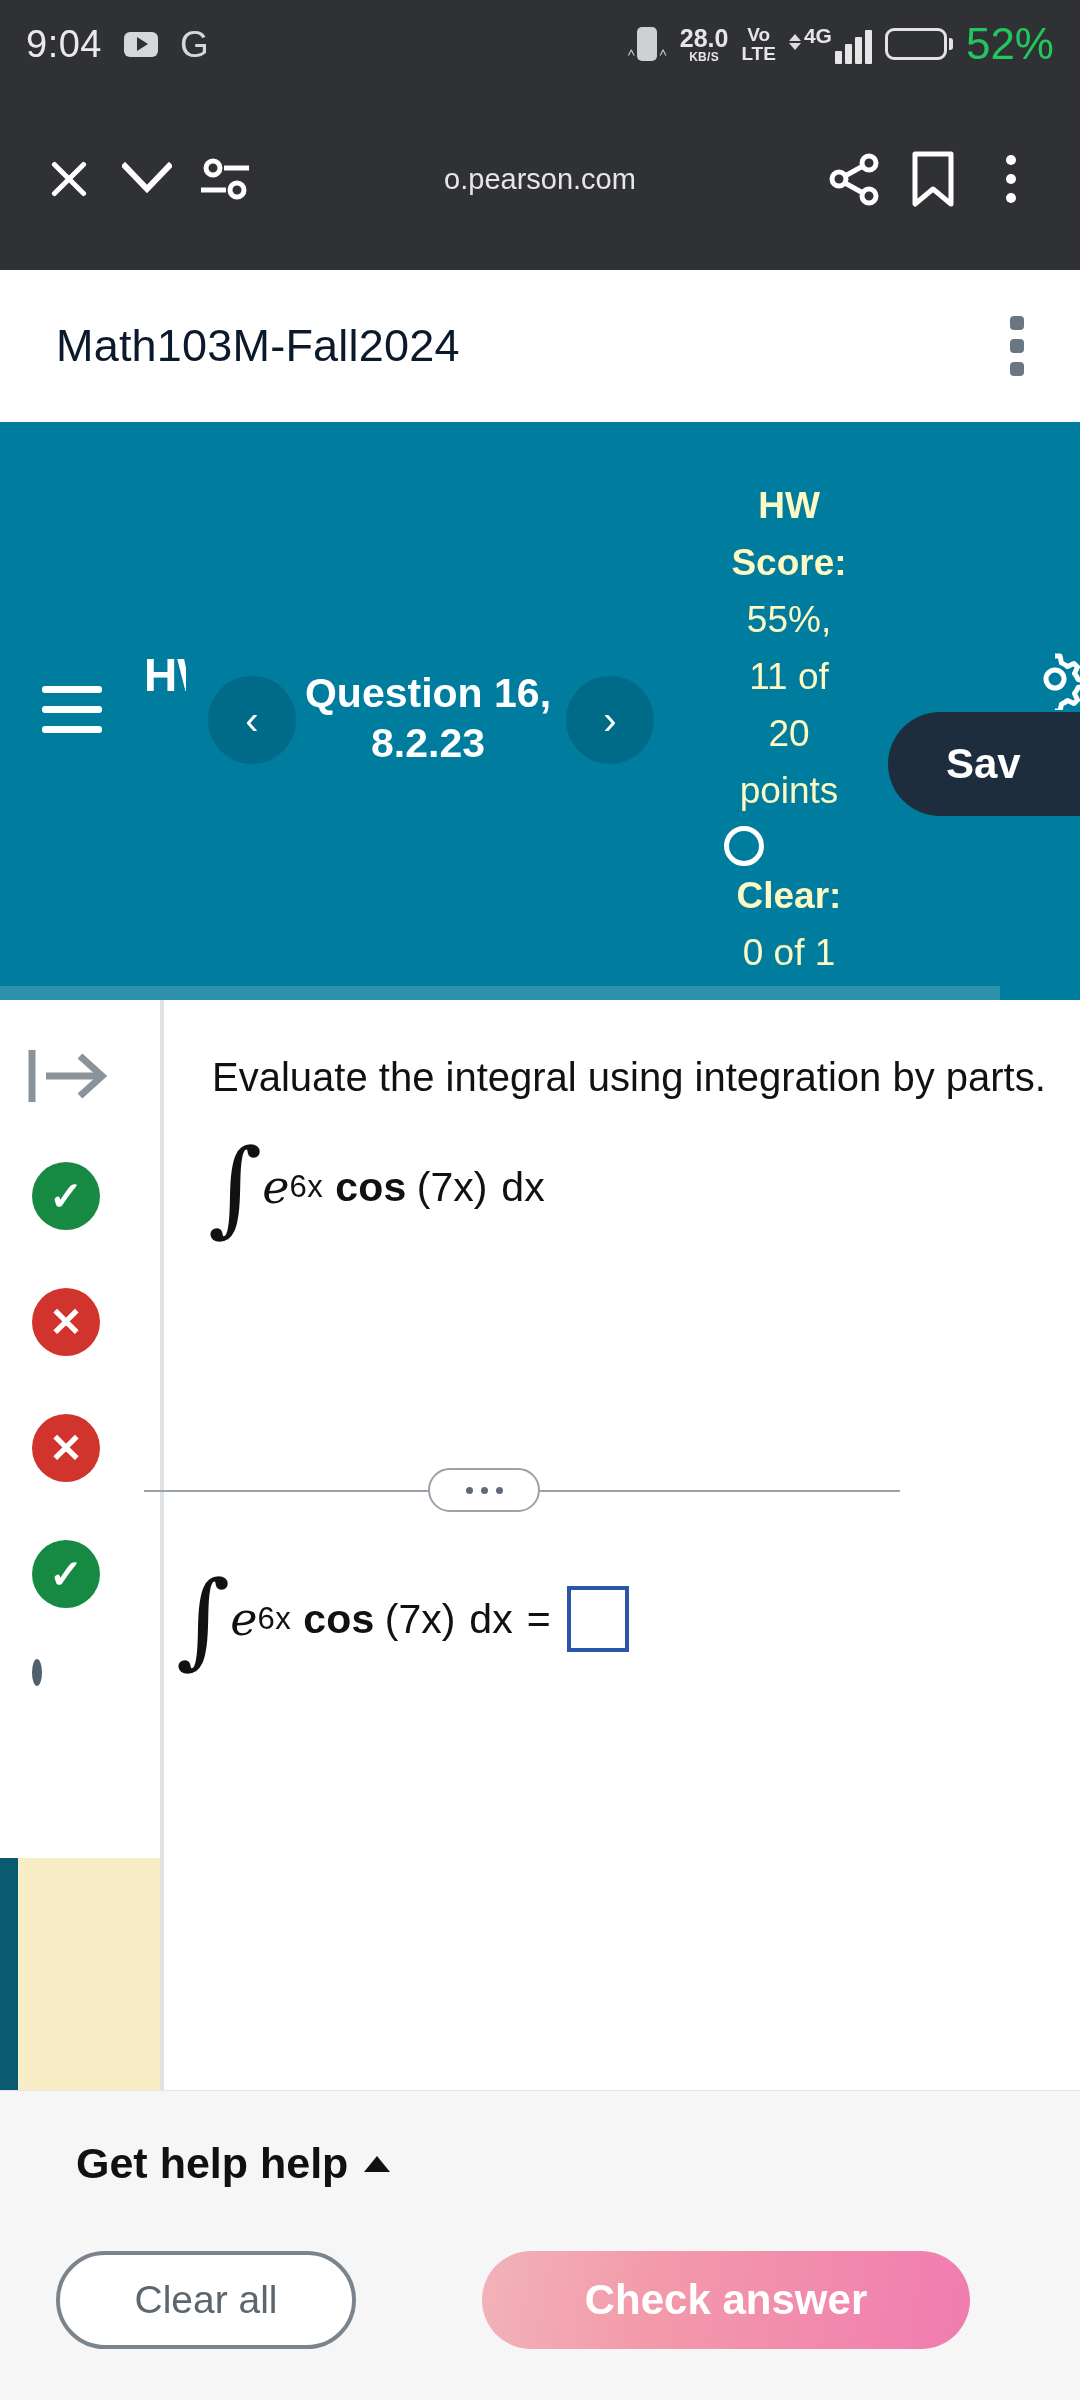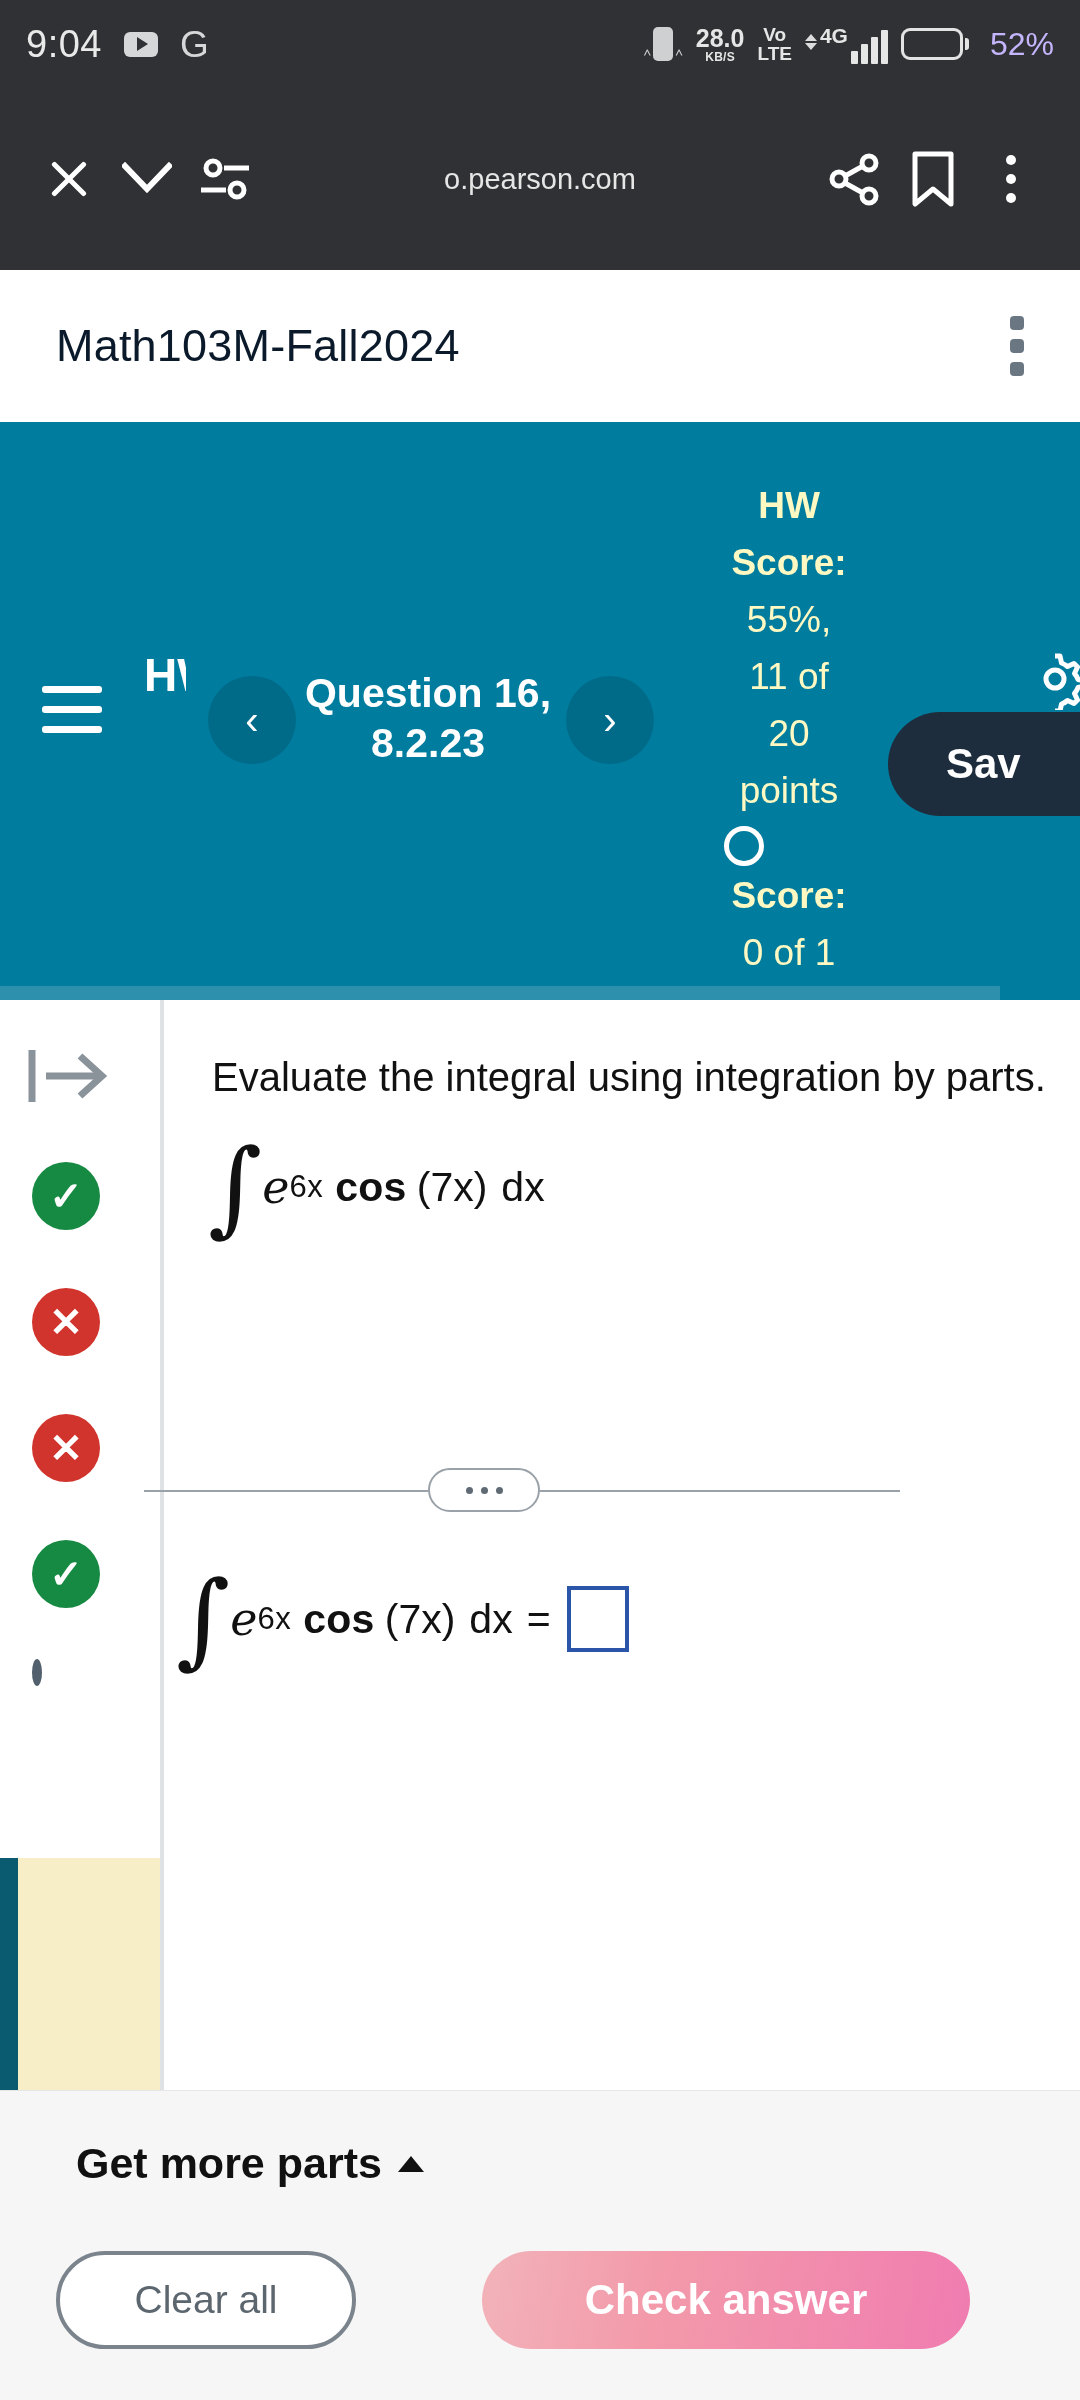--- a/index.html
+++ b/index.html
@@ -47,21 +47,21 @@
   .bars { display:flex; align-items:flex-end; gap:3px; height: 34px; }
   .bars span { width: 7px; background:#e6e6e6; border-radius:1px; }
   .bars span:nth-child(1){height:13px}
   .bars span:nth-child(2){height:20px}
   .bars span:nth-child(3){height:27px}
   .bars span:nth-child(4){height:34px}
   .battery { display:flex; align-items:center; }
   .bat-shell { width:62px;height:32px;border:3px solid #e3e3e3;border-radius:9px;padding:3px; }
   .bat-fill { height:100%; background:#cfd0d2; border-radius:4px; }
   .bat-cap { width:4px;height:12px;background:#e3e3e3;border-radius:0 3px 3px 0;margin-left:2px; }
-  .bat-pct { font-size: 32px; color:#c4b5fd; margin-left: 8px; }
+  .bat-pct { font-size: 44px; color:#22c55e; }
 
   
   .cct {
     position:absolute; left:0; top:88px; width:1080px; height:182px;
     background:#303134; display:flex; align-items:center; padding: 0 30px;
   }
   .cct-btn { width:78px;height:78px;display:flex;align-items:center;justify-content:center;flex:none; }
   .ic-x { position:relative; width:44px;height:44px; }
   .ic-x:before,.ic-x:after{content:"";position:absolute;left:50%;top:50%;width:46px;height:5px;background:#fff;border-radius:2px;transform-origin:center;}
   .ic-x:before{transform:translate(-50%,-50%) rotate(45deg)}
@@ -311,21 +311,21 @@
       <span class="navcirc prev" style="top:254px">‹</span>
 
       <span class="qlabel" style="top:246px">Question 16, 8.2.23</span>
 
       <span class="navcirc next" style="top:254px">›</span>
 
       <div class="hwbox" style="top:56px">
         <div class="b">HW Score:</div>
         <div>55%, 11 of 20 points</div>
         <div class="pts-circle"></div>
-        <div class="b">Score:</div>
+        <div class="b">Clear:</div>
         <div>0 of 1</div>
       </div>
 
       <span class="gear" style="top:226px">
         <svg width="62" height="62" viewBox="0 0 62 62">
           <path d="M31 8 l5 0 1.5 7 a18 18 0 0 1 6 3.5 l6.5-3 3.5 3.5 -3 6.5 a18 18 0 0 1 3.5 6 l7 1.5 0 5 -7 1.5 a18 18 0 0 1 -3.5 6 l3 6.5 -3.5 3.5 -6.5-3 a18 18 0 0 1 -6 3.5 l-1.5 7 -5 0" stroke="#fff" stroke-width="5" fill="none" stroke-linejoin="round"></path>
           <circle cx="31" cy="31" r="9" stroke="#fff" stroke-width="5" fill="none"></circle>
         </svg>
       </span>
 
@@ -397,20 +397,20 @@
       <span class="mreg" style="margin-left:10px">(7x)</span>
       <span class="mreg" style="margin-left:14px">dx</span>
       <span class="mreg" style="margin-left:14px">=</span>
       <span class="ansbox"></span>
     </div>
 
   </div>
 
   <div class="bottom">
     <span class="gethelp">
-      <span>Get more parts</span>
+      <span>Get help help</span>
       <span class="caret-up"></span>
     </span>
     <span class="btn-clear">Clear all</span>
     <span class="btn-check">Check answer</span>
   </div>
 
 </div>
 
 </body></html>

